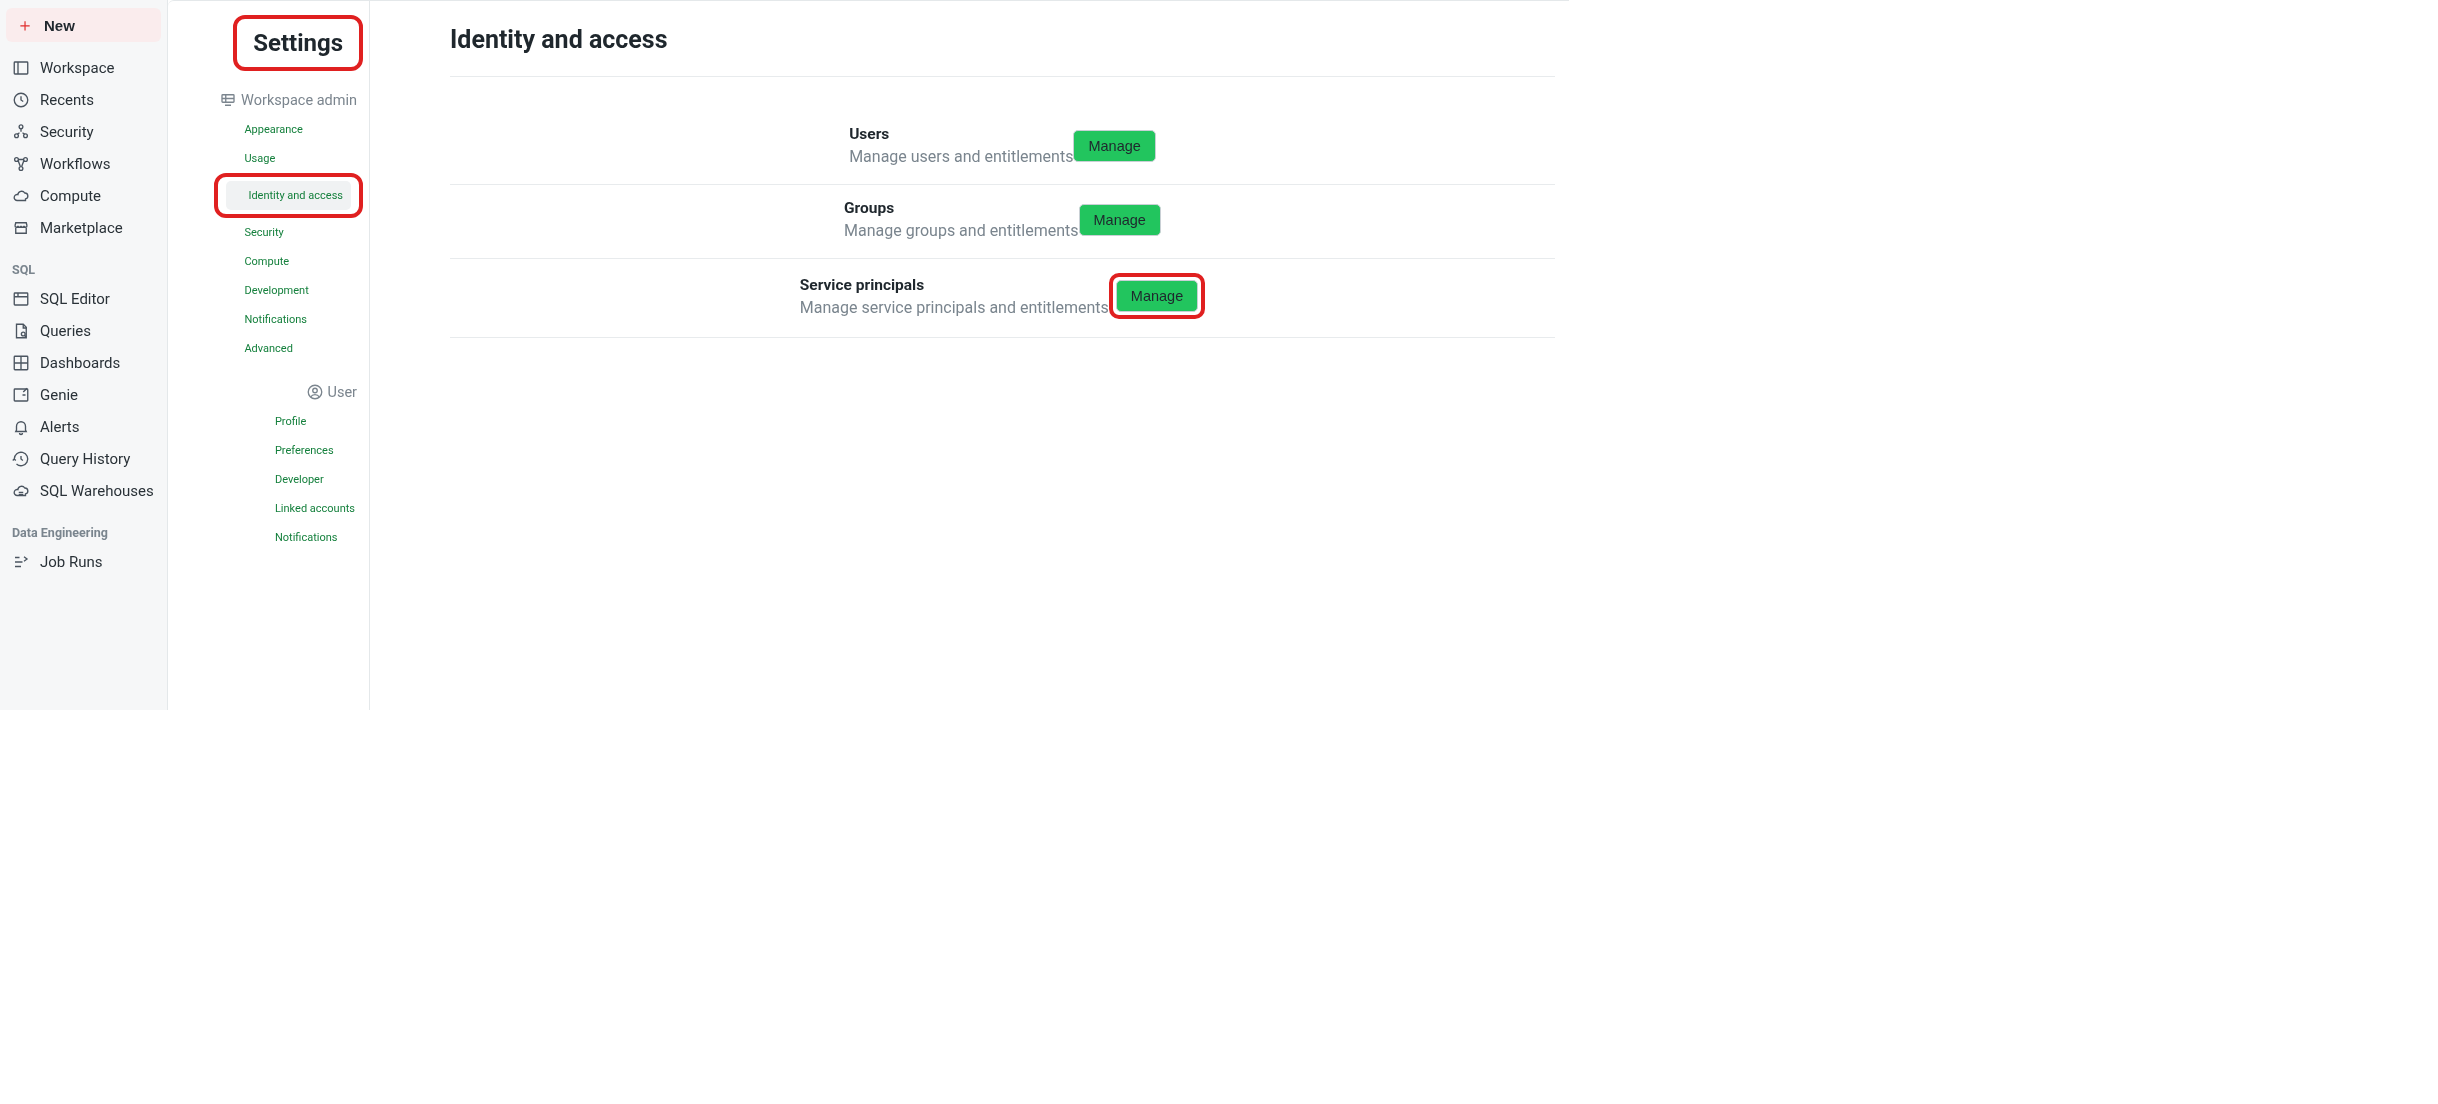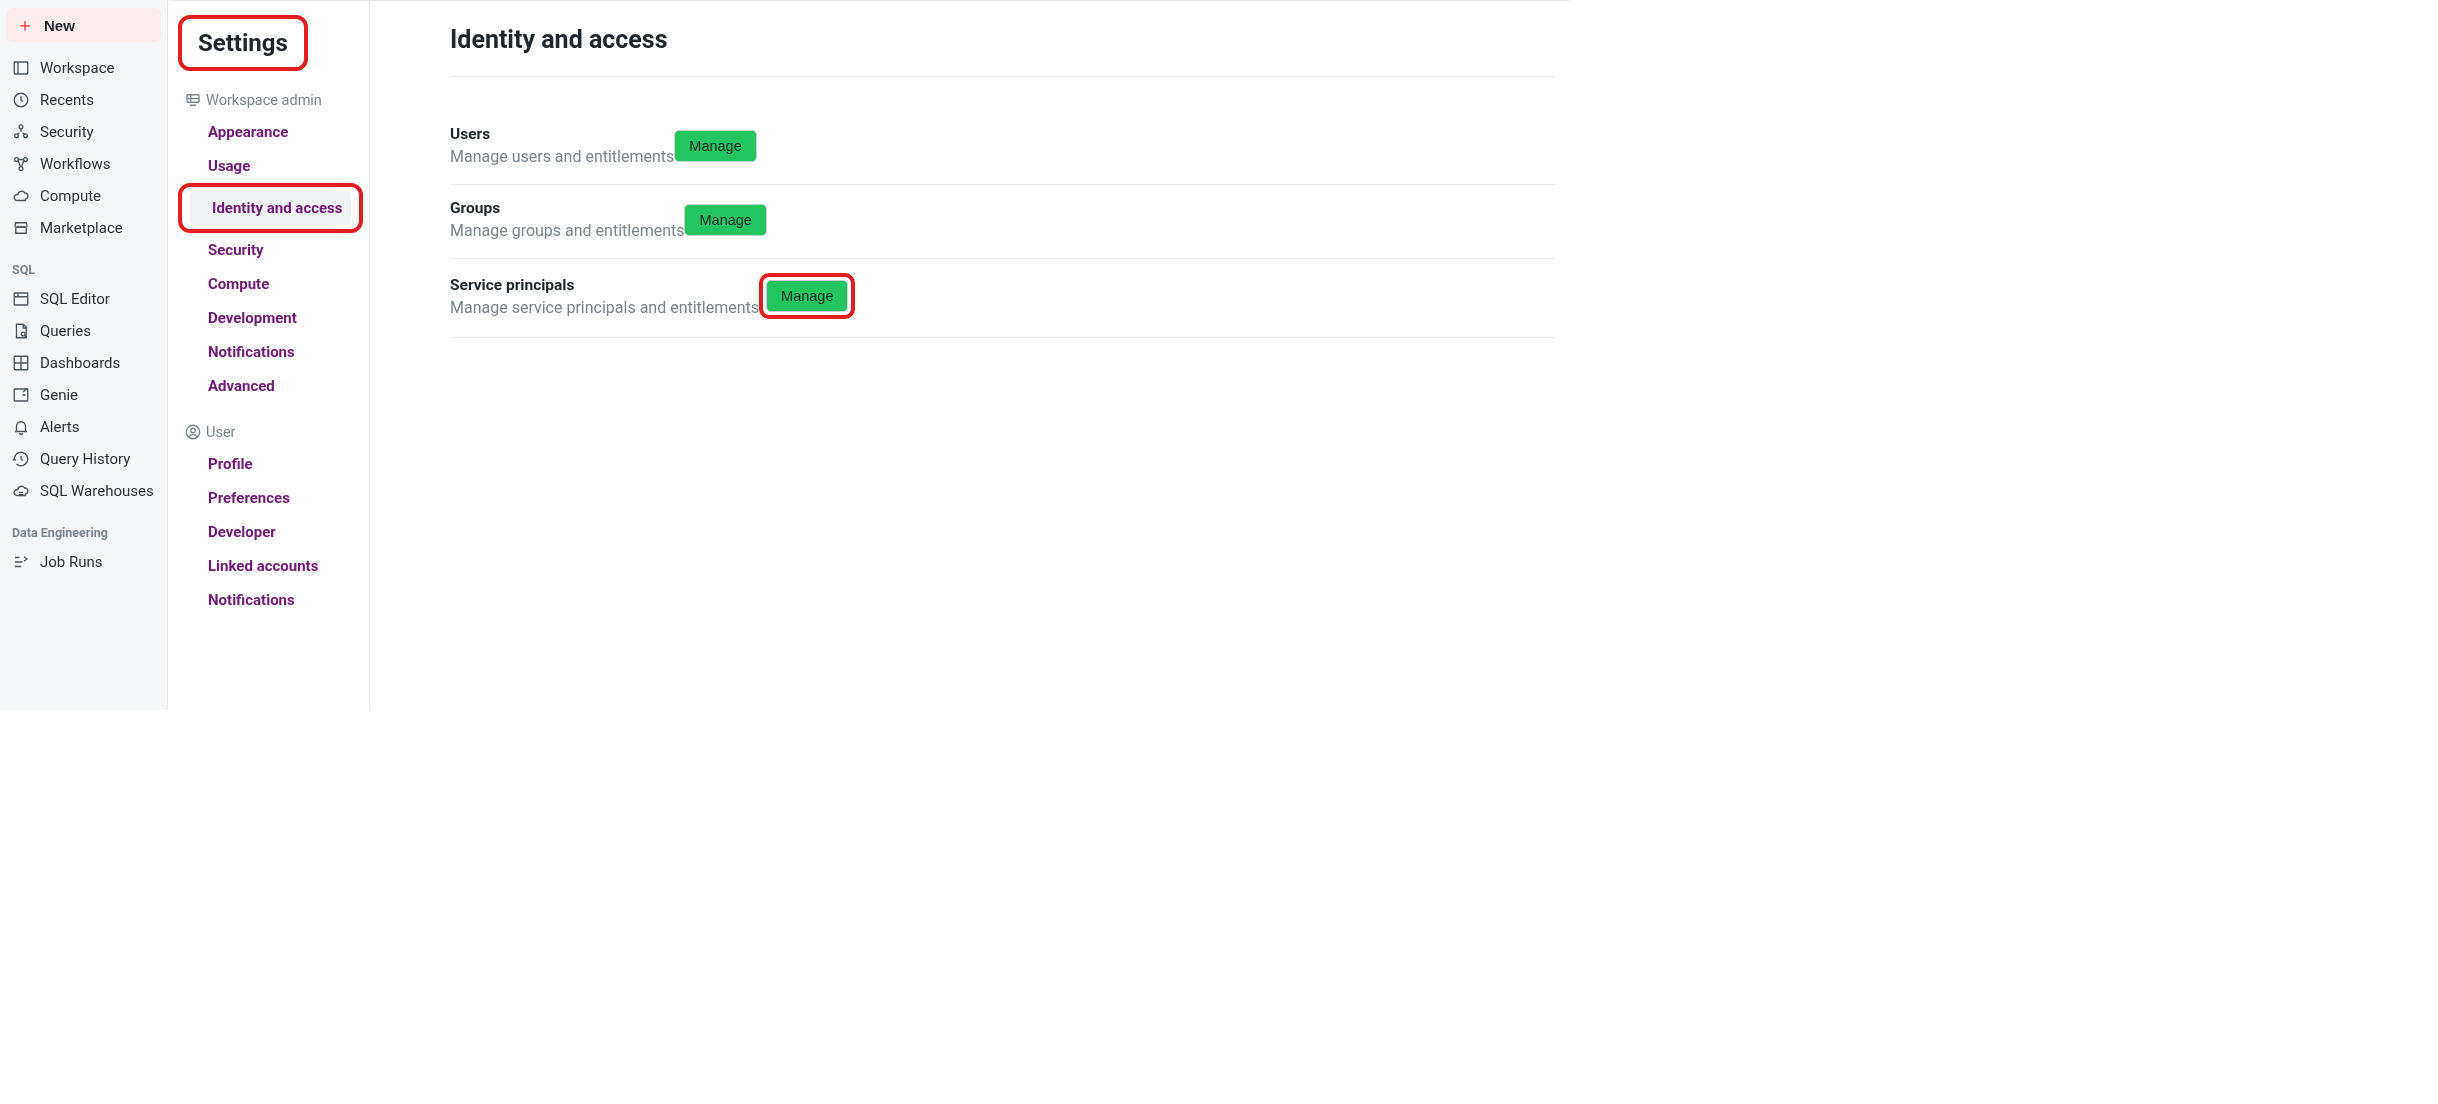--- a/index.html
+++ b/index.html
@@ -59,20 +59,21 @@
 
     
     .settings-col {
       width: 202px;
       border-right: 1px solid #e4e8ea;
       border-top: 1px solid #e4e8ea;
       border-radius: 6px 0 0 0;
       padding: 14px 6px 18px 10px;
       display: flex;
       flex-direction: column;
+      align-items: flex-end;
     }
     .settings-title {
       font-size: 24px;
       font-weight: 700;
       padding: 6px 8px;
       display: inline-block;
     }
     .group-header {
       display: flex;
       align-items: center;
@@ -80,23 +81,22 @@
       color: #7b858e;
       font-size: 14.5px;
       padding: 20px 6px 6px 6px;
     }
     .group-header .ic { width: 18px; height: 18px; display: inline-flex; align-items: center; justify-content: center; }
     .settings-items { list-style: none; }
     .settings-items li {
       padding: 8px 8px 8px 30px;
       cursor: pointer;
       border-radius: 5px;
-      font-size: 15px;
-      color: #701a75;
-      font-weight: bold;
+      font-size: 11px;
+      color: #15803d;
     }
     .settings-items li.active {
       background: #f0f2f3;
     }
 
     
     .main {
       flex: 1;
       border-top: 1px solid #e4e8ea;
       padding: 24px 14px 24px 80px;
@@ -112,21 +112,21 @@
       margin-bottom: 34px;
     }
     .main h2 {
       font-size: 21px;
       font-weight: 700;
       margin-bottom: 24px;
     }
     .setting-row {
       display: flex;
       align-items: center;
-      justify-content: flex-start;
+      justify-content: center;
       padding: 14px 0 18px 0;
       border-bottom: 1px solid #e8ebed;
     }
     .setting-row .texts .t1 {
       font-weight: 700;
       font-size: 15.5px;
       margin-bottom: 4px;
     }
     .setting-row .texts .t2 {
       color: #7a858e;

